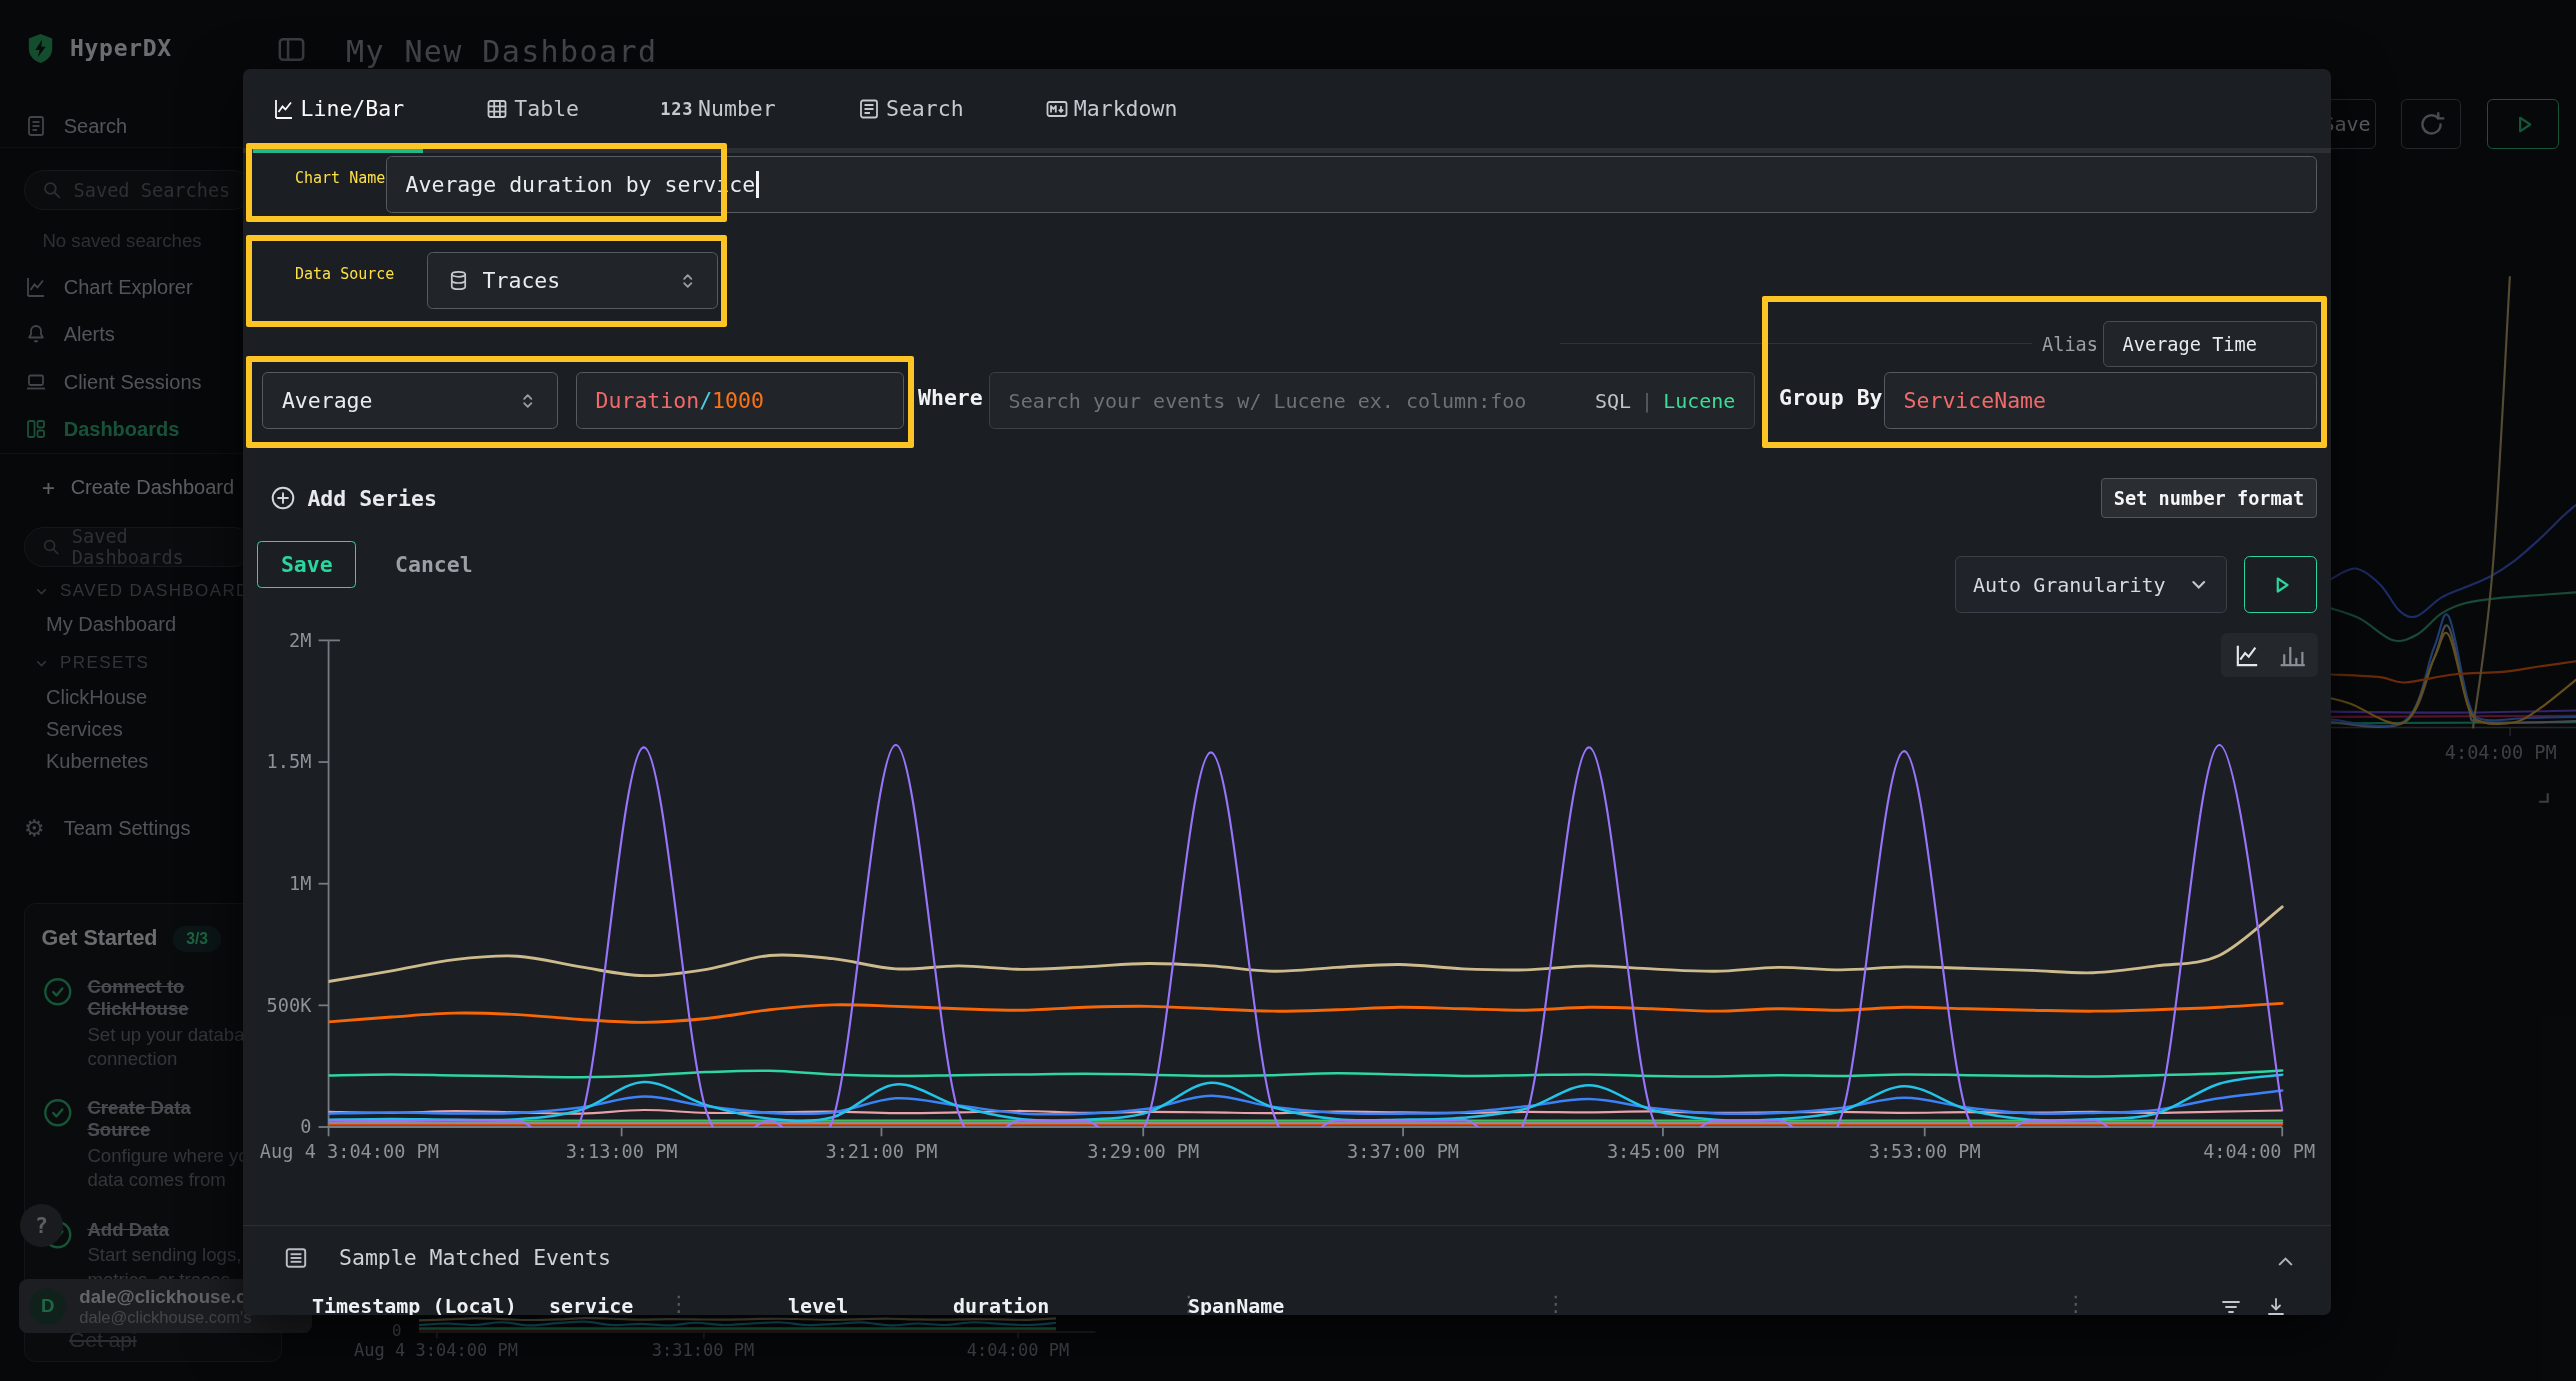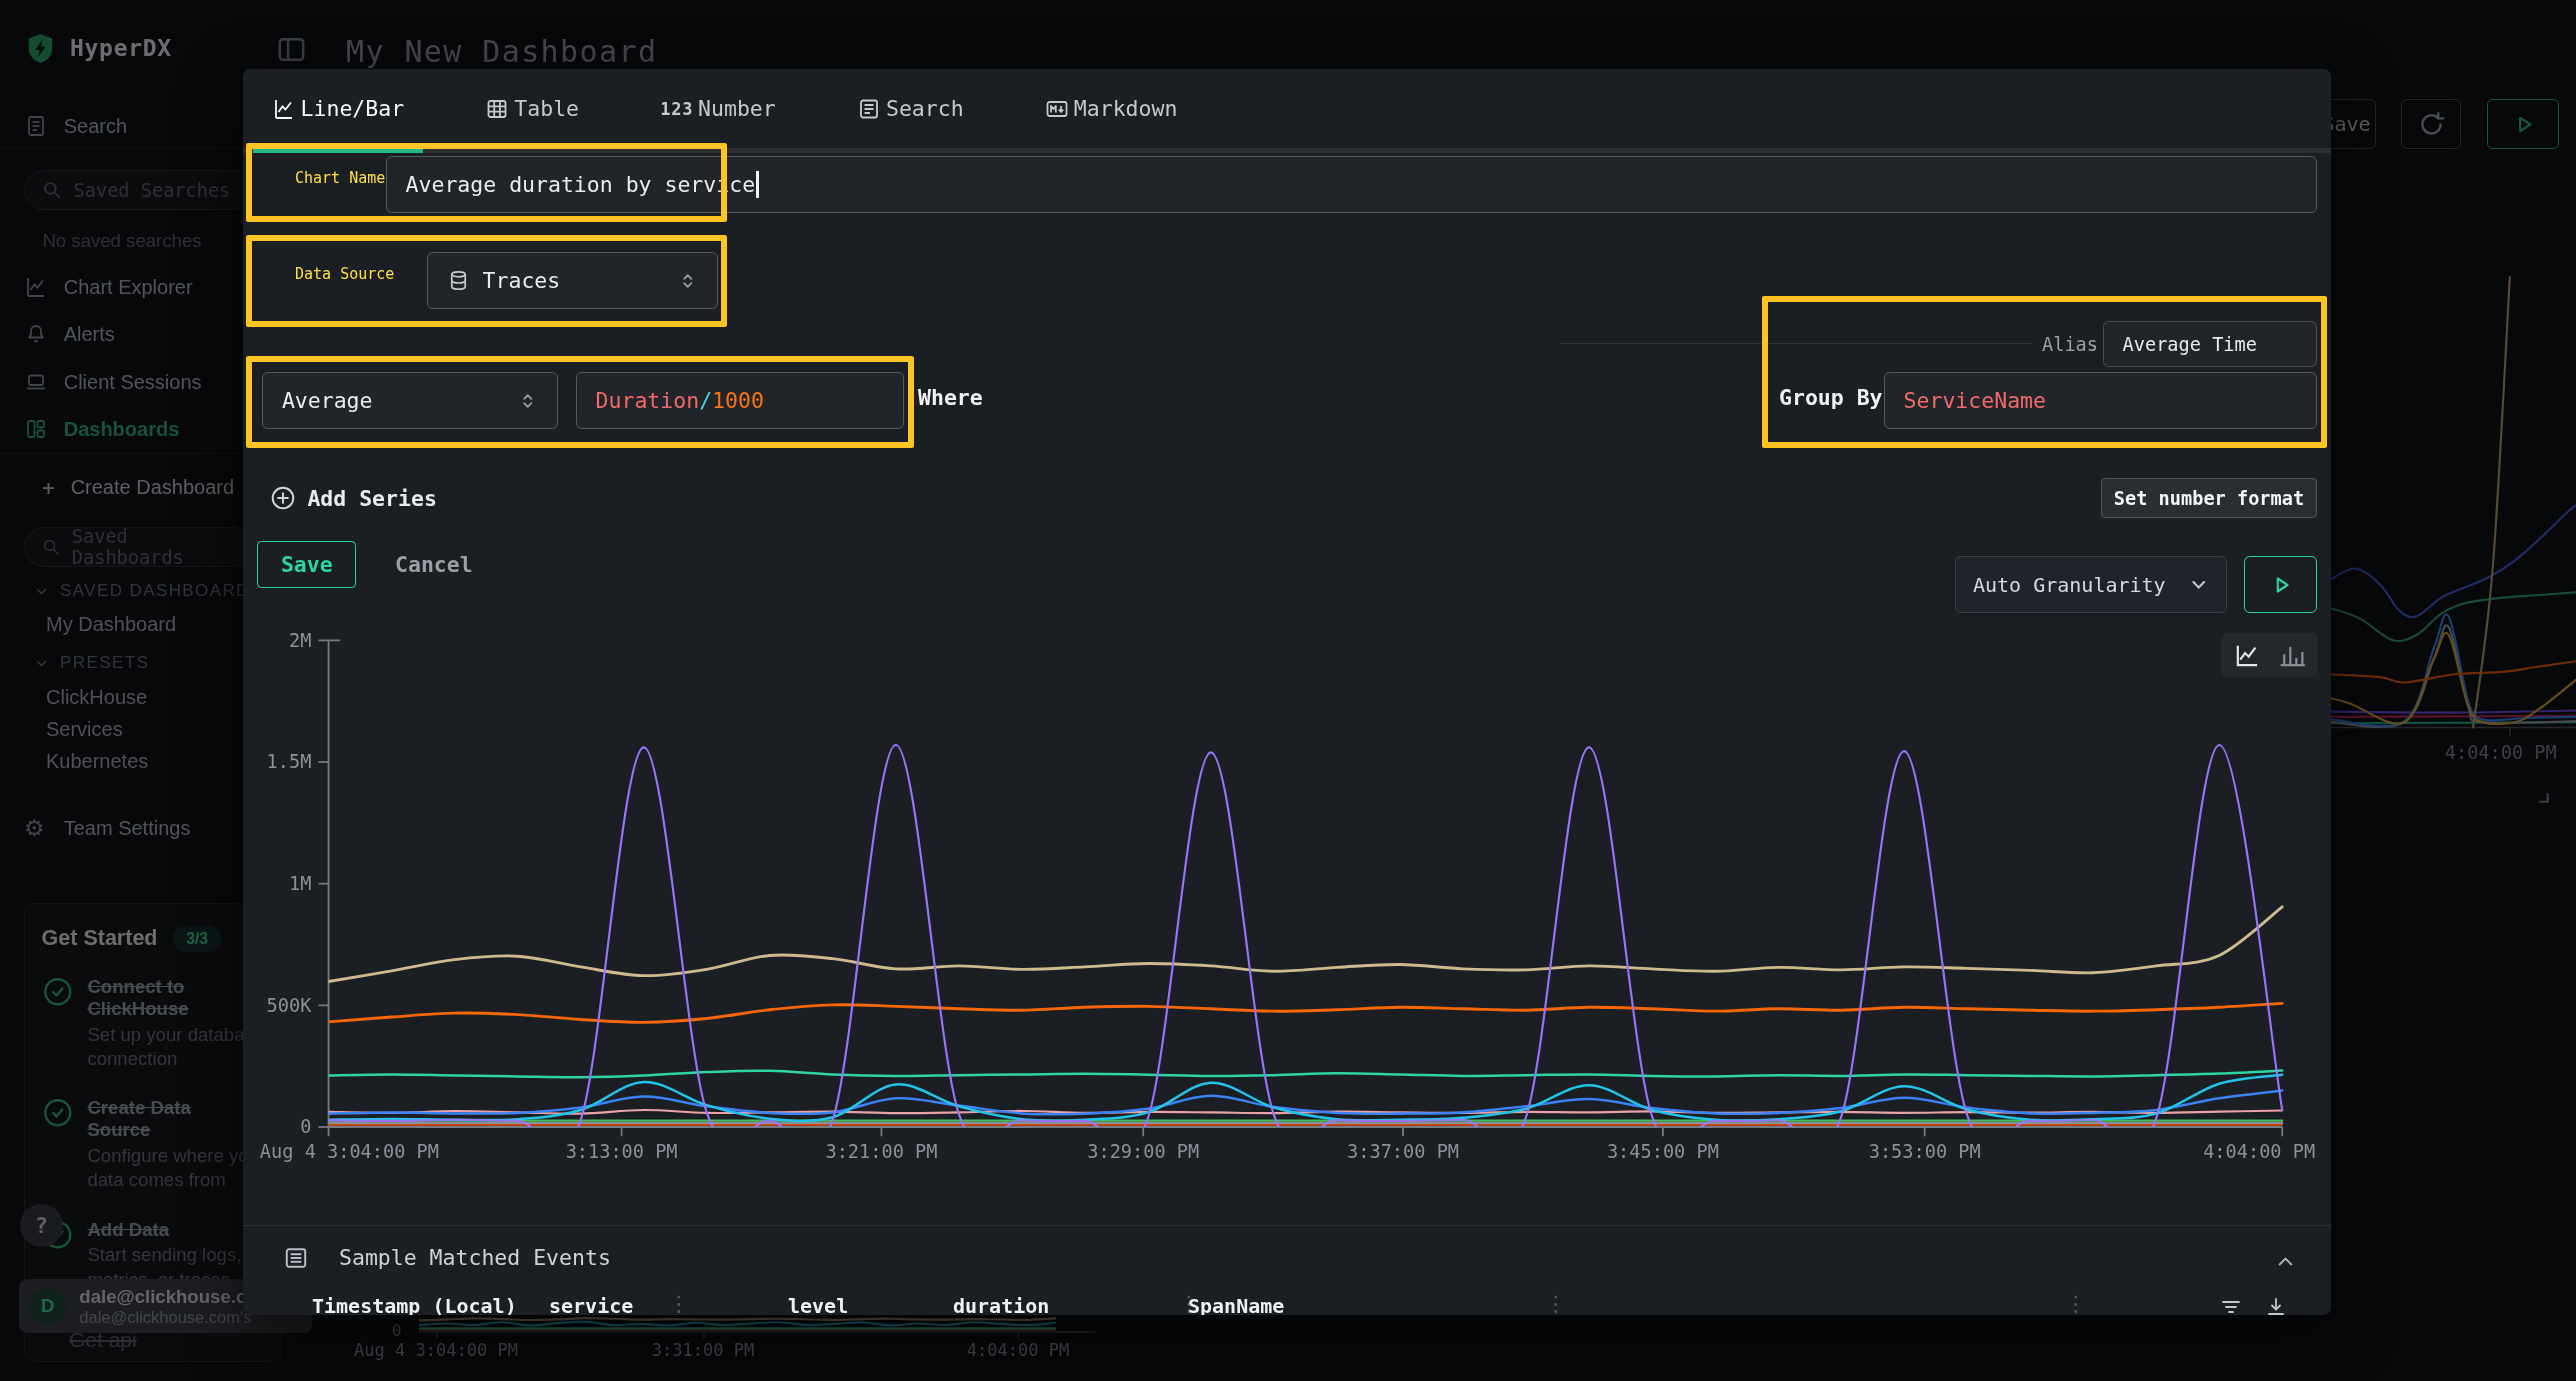--- a/index.html
+++ b/index.html
@@ -425,20 +425,28 @@
       <polyline points="8,9.5 12,5.5 16,9.5"></polyline>
         <polyline points="8,14.5 12,18.5 16,14.5"></polyline>
     </svg>
   </div>
   <div class="inputbox" id="expr-input">
     <span class="tok-field">Duration</span>
       <span class="tok-op">/</span>
       <span class="tok-num">1000</span>
   </div>
   <div class="m-label-strong" id="lbl-where">Where</div>
+  <div class="inputbox" id="where-input">
+    <span class="placeholder">Search your events w/ Lucene ex. column:foo</span>
+    <span id="lang-switch">
+      <span class="lang-sql">SQL</span>
+      <span class="lang-pipe">|</span>
+      <span class="lang-lucene">Lucene</span>
+    </span>
+  </div>
   <div class="abs" id="alias-line"></div>
   <div class="abs" id="lbl-alias">Alias</div>
   <div class="inputbox" id="alias-input">
     <span>Average Time</span>
   </div>
   <div class="m-label-strong" id="lbl-groupby">Group By</div>
   <div class="inputbox" id="groupby-input">
     <span>ServiceName</span>
   </div>
 

